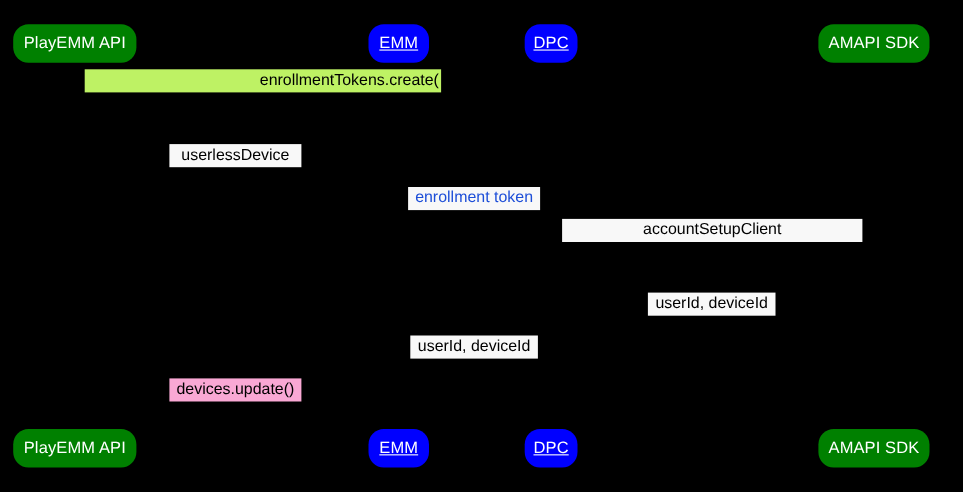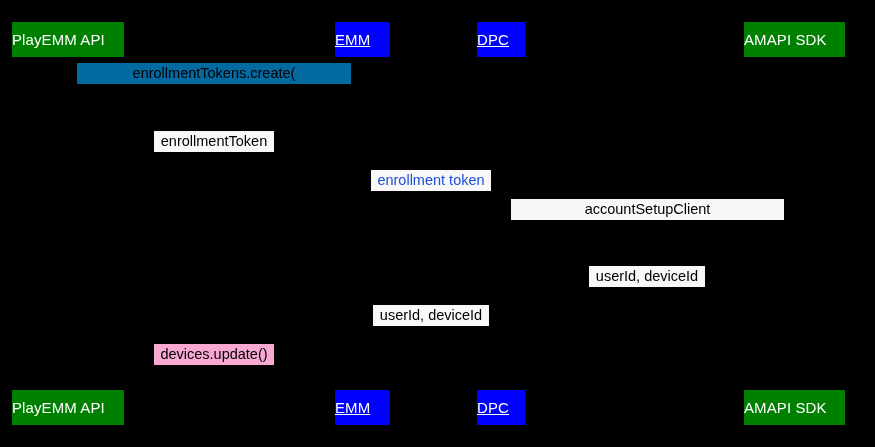--- a/index.html
+++ b/index.html
@@ -14,28 +14,29 @@
     background: #000000;
     overflow: hidden;
     font-family: "Liberation Sans", sans-serif;
   }
 
   
   .participant {
     position: absolute;
     display: flex;
     align-items: center;
-    justify-content: flex-start;
+    justify-content: center;
     box-sizing: border-box;
     color: #ffffff;
     font-size: 15px;
     line-height: 1;
     letter-spacing: 0.1px;
     white-space: nowrap;
     user-select: none;
+    border-radius: 14px;
   }
   .participant.green { background: #008000; }
   .participant.blue  { background: #0000ff; text-decoration: underline; }
 
   
   .lifeline {
     position: absolute;
     width: 1px;
     background: #000000;
   }
@@ -109,22 +110,22 @@
       <div class="arrow-head right" style="top: 243px; left: 788px;"></div>
       <div class="arrow-line" style="left: 501px; top: 290px; width: 294px;"></div>
       <div class="arrow-head left" style="top: 287px; left: 501px;"></div>
       <div class="arrow-line" style="left: 363px; top: 329px; width: 138px;"></div>
       <div class="arrow-head left" style="top: 326px; left: 363px;"></div>
       <div class="arrow-line" style="left: 68px; top: 368px; width: 295px;"></div>
       <div class="arrow-head left" style="top: 365px; left: 68px;"></div>
     </div>
 
   <div id="messages">
-      <div class="msg-label" style="left: 77px; top: 63px; width: 274px; background: #0369a1; color: rgb(0, 0, 0);"><span class="line">enrollmentTokens.create(</span></div>
-      <div class="msg-label" style="left: 154px; top: 131px; width: 120px; background: rgb(248, 248, 248); color: rgb(0, 0, 0);"><span class="line">enrollmentToken</span></div>
+      <div class="msg-label" style="left: 77px; top: 63px; width: 324px; background: #bef264; color: rgb(0, 0, 0); text-align: right;"><span class="line">enrollmentTokens.create(</span></div>
+      <div class="msg-label" style="left: 154px; top: 131px; width: 120px; background: rgb(248, 248, 248); color: rgb(0, 0, 0);"><span class="line">userlessDevice</span></div>
       <div class="msg-label" style="left: 371px; top: 170px; width: 120px; background: rgb(248, 248, 248); color: #1d4ed8;"><span class="line">enrollment token</span></div>
       <div class="msg-label" style="left: 511px; top: 199px; width: 273px; background: rgb(248, 248, 248); color: rgb(0, 0, 0);"><span class="line">accountSetupClient</span></div>
       <div class="msg-label" style="left: 589px; top: 266px; width: 116px; background: rgb(248, 248, 248); color: rgb(0, 0, 0);"><span class="line">userId, deviceId</span></div>
       <div class="msg-label" style="left: 373px; top: 305px; width: 116px; background: rgb(248, 248, 248); color: rgb(0, 0, 0);"><span class="line">userId, deviceId</span></div>
       <div class="msg-label" style="left: 154px; top: 344px; width: 120px; background: #f9a8d4; color: rgb(0, 0, 0);"><span class="line">devices.update()</span></div>
     </div>
 
   <div id="participants-bottom">
       <div class="participant green" style="left: 12px; top: 390px; width: 112px; height: 35px; background: rgb(0, 128, 0); color: rgb(255, 255, 255);">
         <span>PlayEMM API</span>

